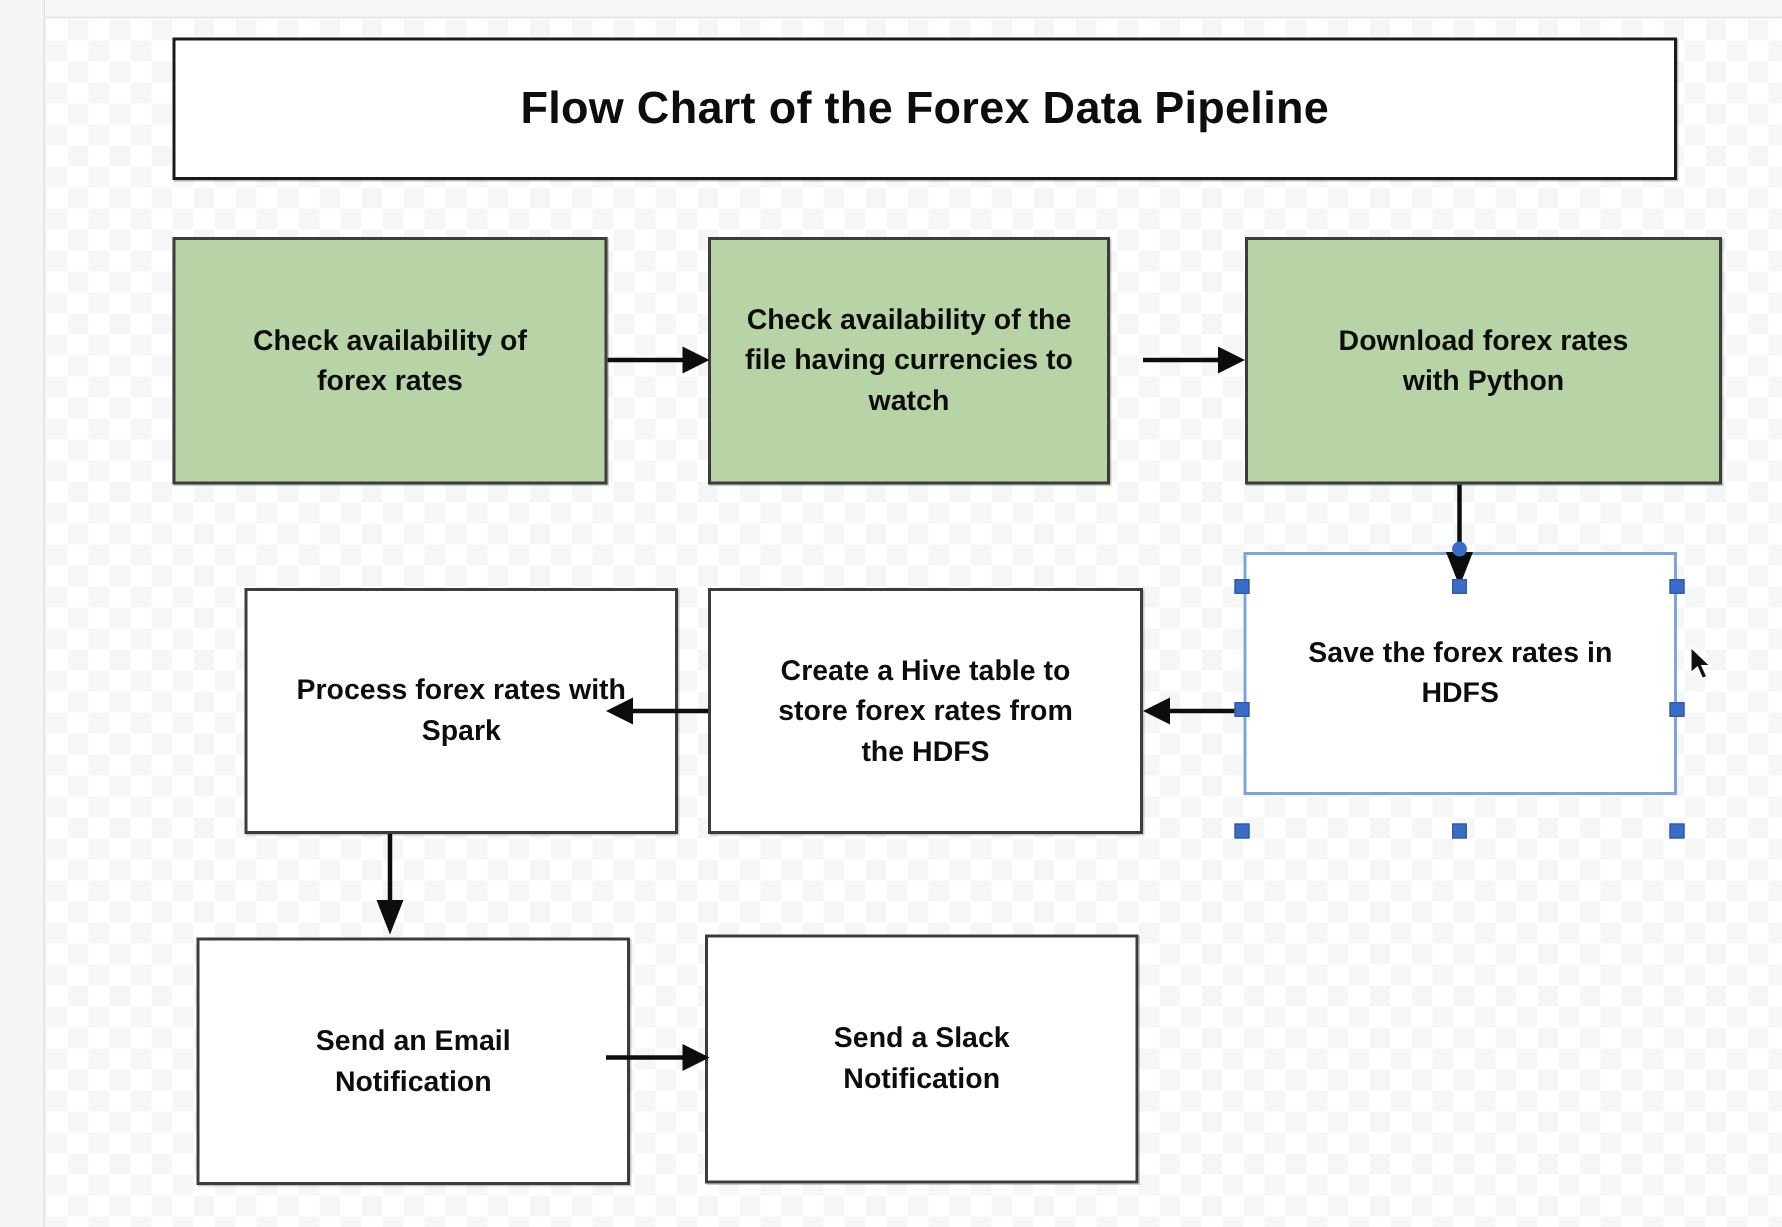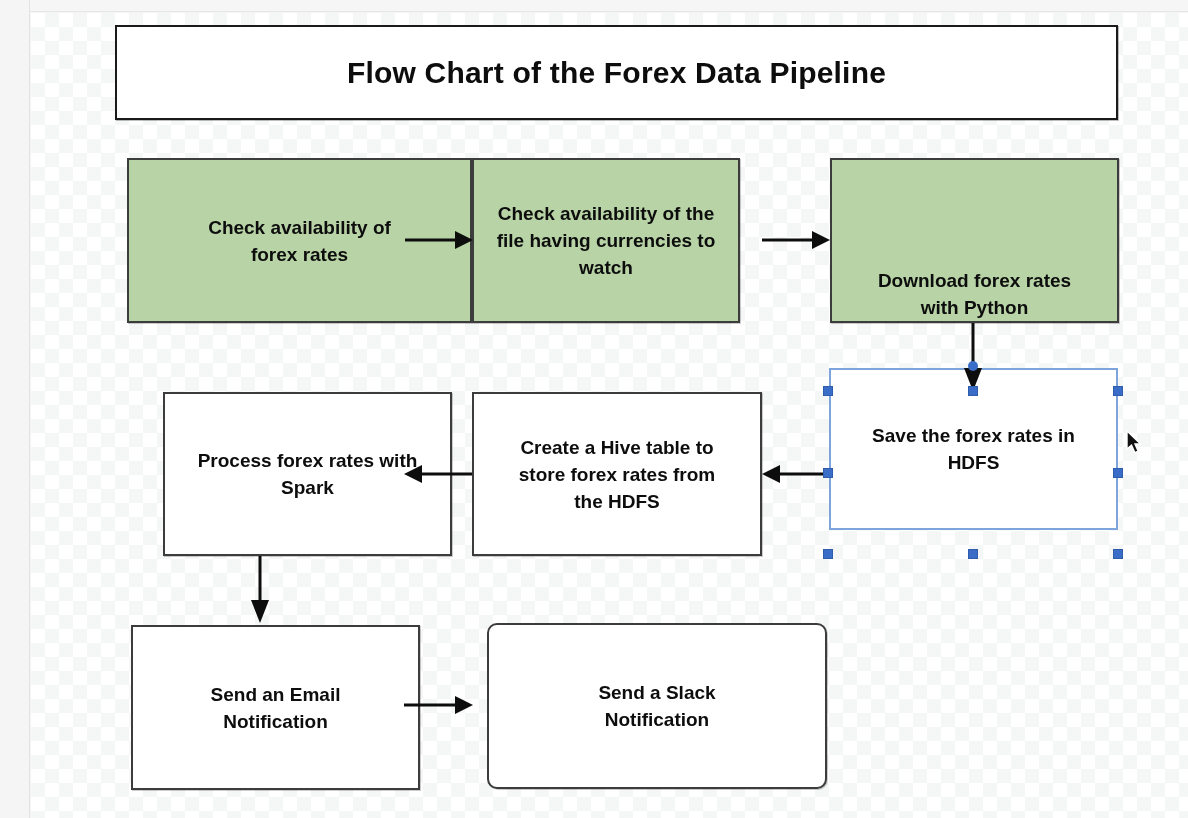--- a/index.html
+++ b/index.html
@@ -28,29 +28,29 @@
   .title-box { left:115px; top:25px; width:1003px; height:95px;
                background:#ffffff; border:2px solid #1a1a1a;
                box-shadow:1px 1px 0 rgba(0,0,0,0.25); }
   .title-box .lbl { font-size:30px; letter-spacing:0.2px; }
 
   .node { border:2px solid #3c3c3c; box-shadow:1px 1px 0 rgba(0,0,0,0.2); }
   .node .lbl { font-size:19px; line-height:27px; }
   .green { background:#b8d4a6; }
   .white { background:#ffffff; }
 
-  .n0 { left:127px; top:158px; width:345px; height:165px; }
+  .n0 { left:115px; top:158px; width:290px; height:165px; }
   .n1 { left:472px; top:158px; width:268px; height:165px; }
-  .n2 { left:830px; top:158px; width:289px; height:165px;align-items:flex-end; }
+  .n2 { left:830px; top:158px; width:318px; height:165px; }
   .n3 { left:115px; top:392px; width:289px; height:164px;margin-left:48px; }
   .n4 { left:472px; top:392px; width:290px; height:164px; }
   .n5 { left:829px; top:368px; width:289px; height:162px;
         border:2px solid #7ea4dc; box-shadow:none; }
   .n6 { left:131px; top:625px; width:289px; height:165px; }
-  .n7 { left:487px; top:623px; width:340px; height:166px;border-radius:10px; }
+  .n7 { left:470px; top:623px; width:289px; height:166px; }
 
   svg.edges { position:absolute; left:0; top:0; width:1188px; height:818px;
               pointer-events:none; }
   .edge line   { stroke:#0d0d0d; stroke-width:3; }
   .edge polygon{ fill:#0d0d0d; }
   .endpoint-dot { fill:#3a6dc8; }
 
   
   .handle { position:absolute; width:10px; height:10px; background:#3a6dc8;
             border:1px solid #2f5cab; }

